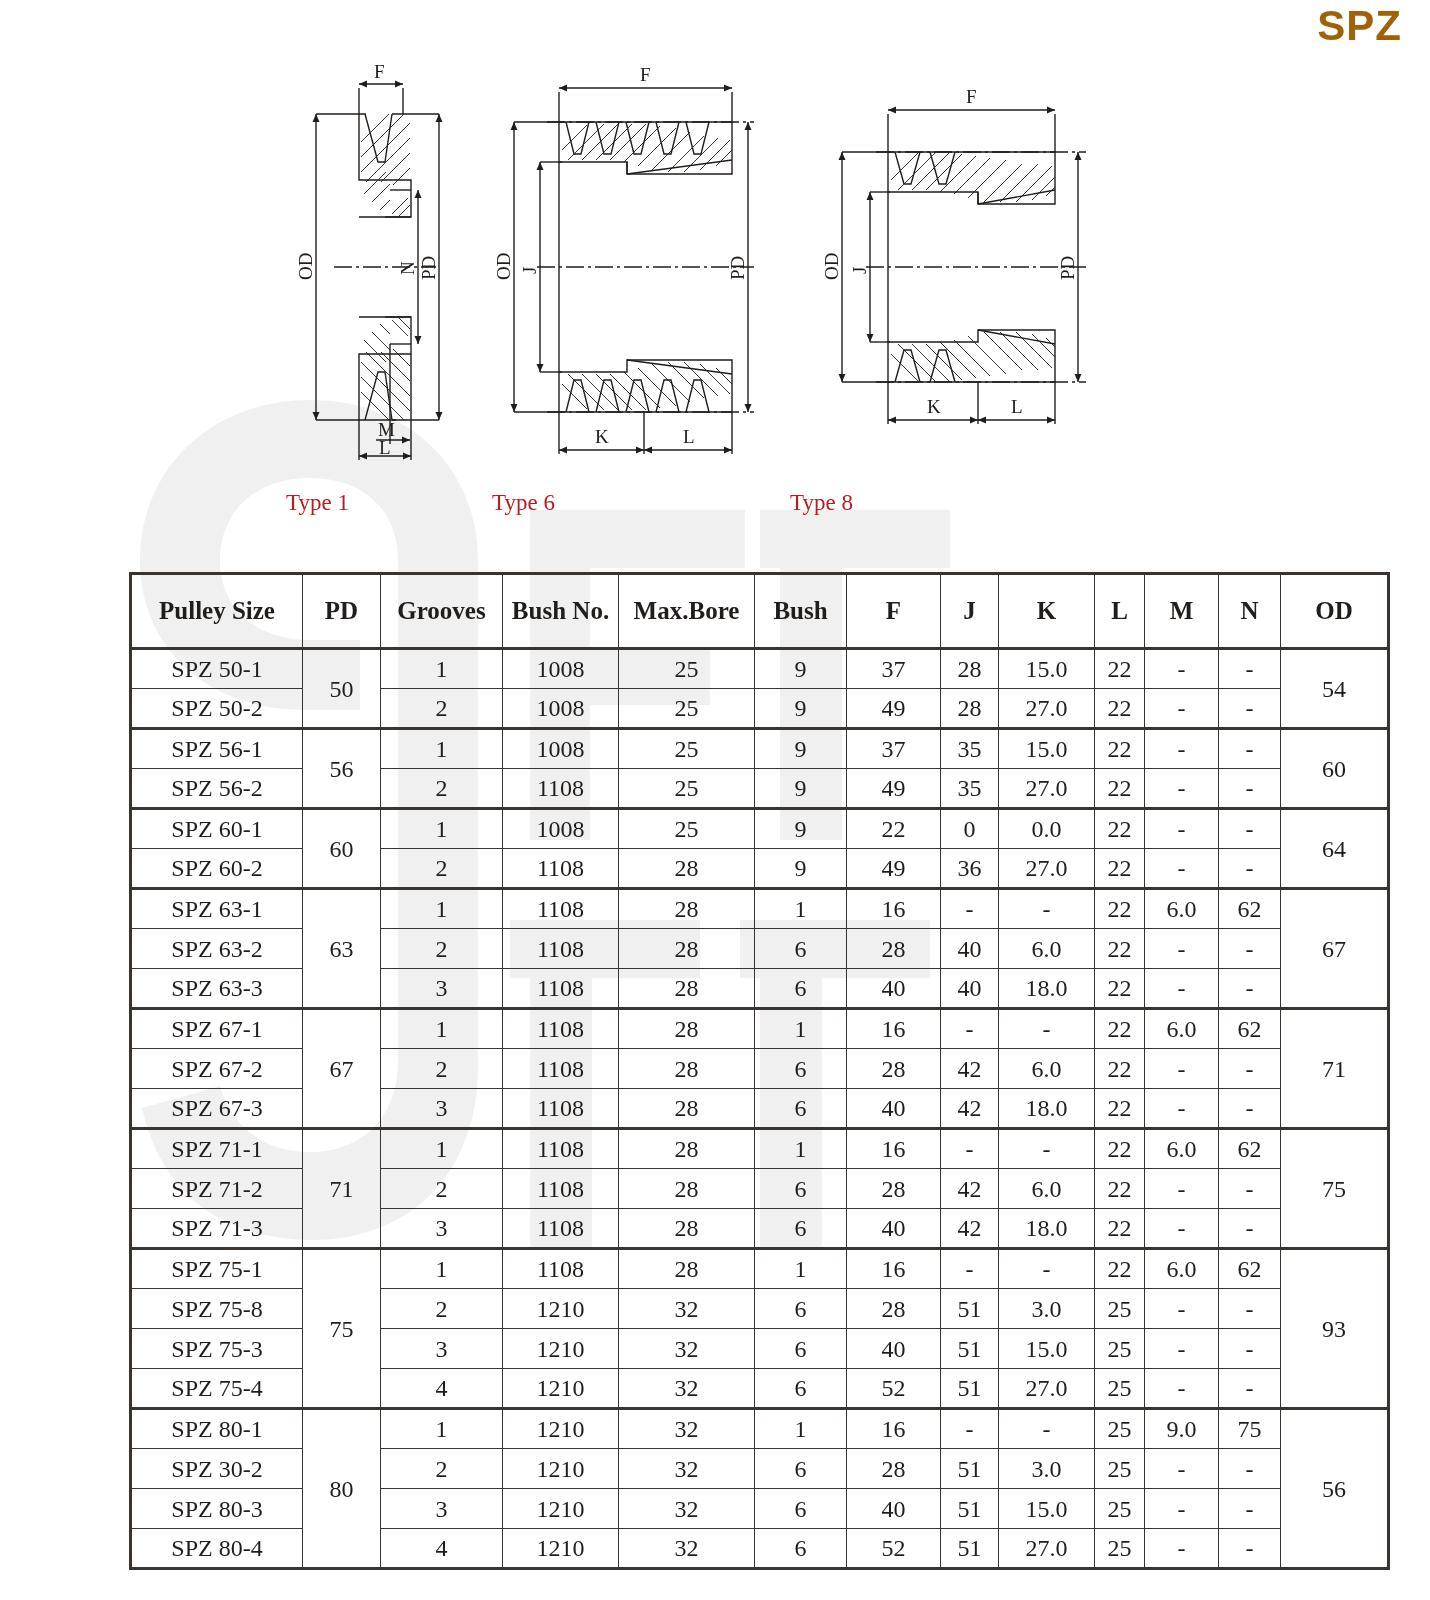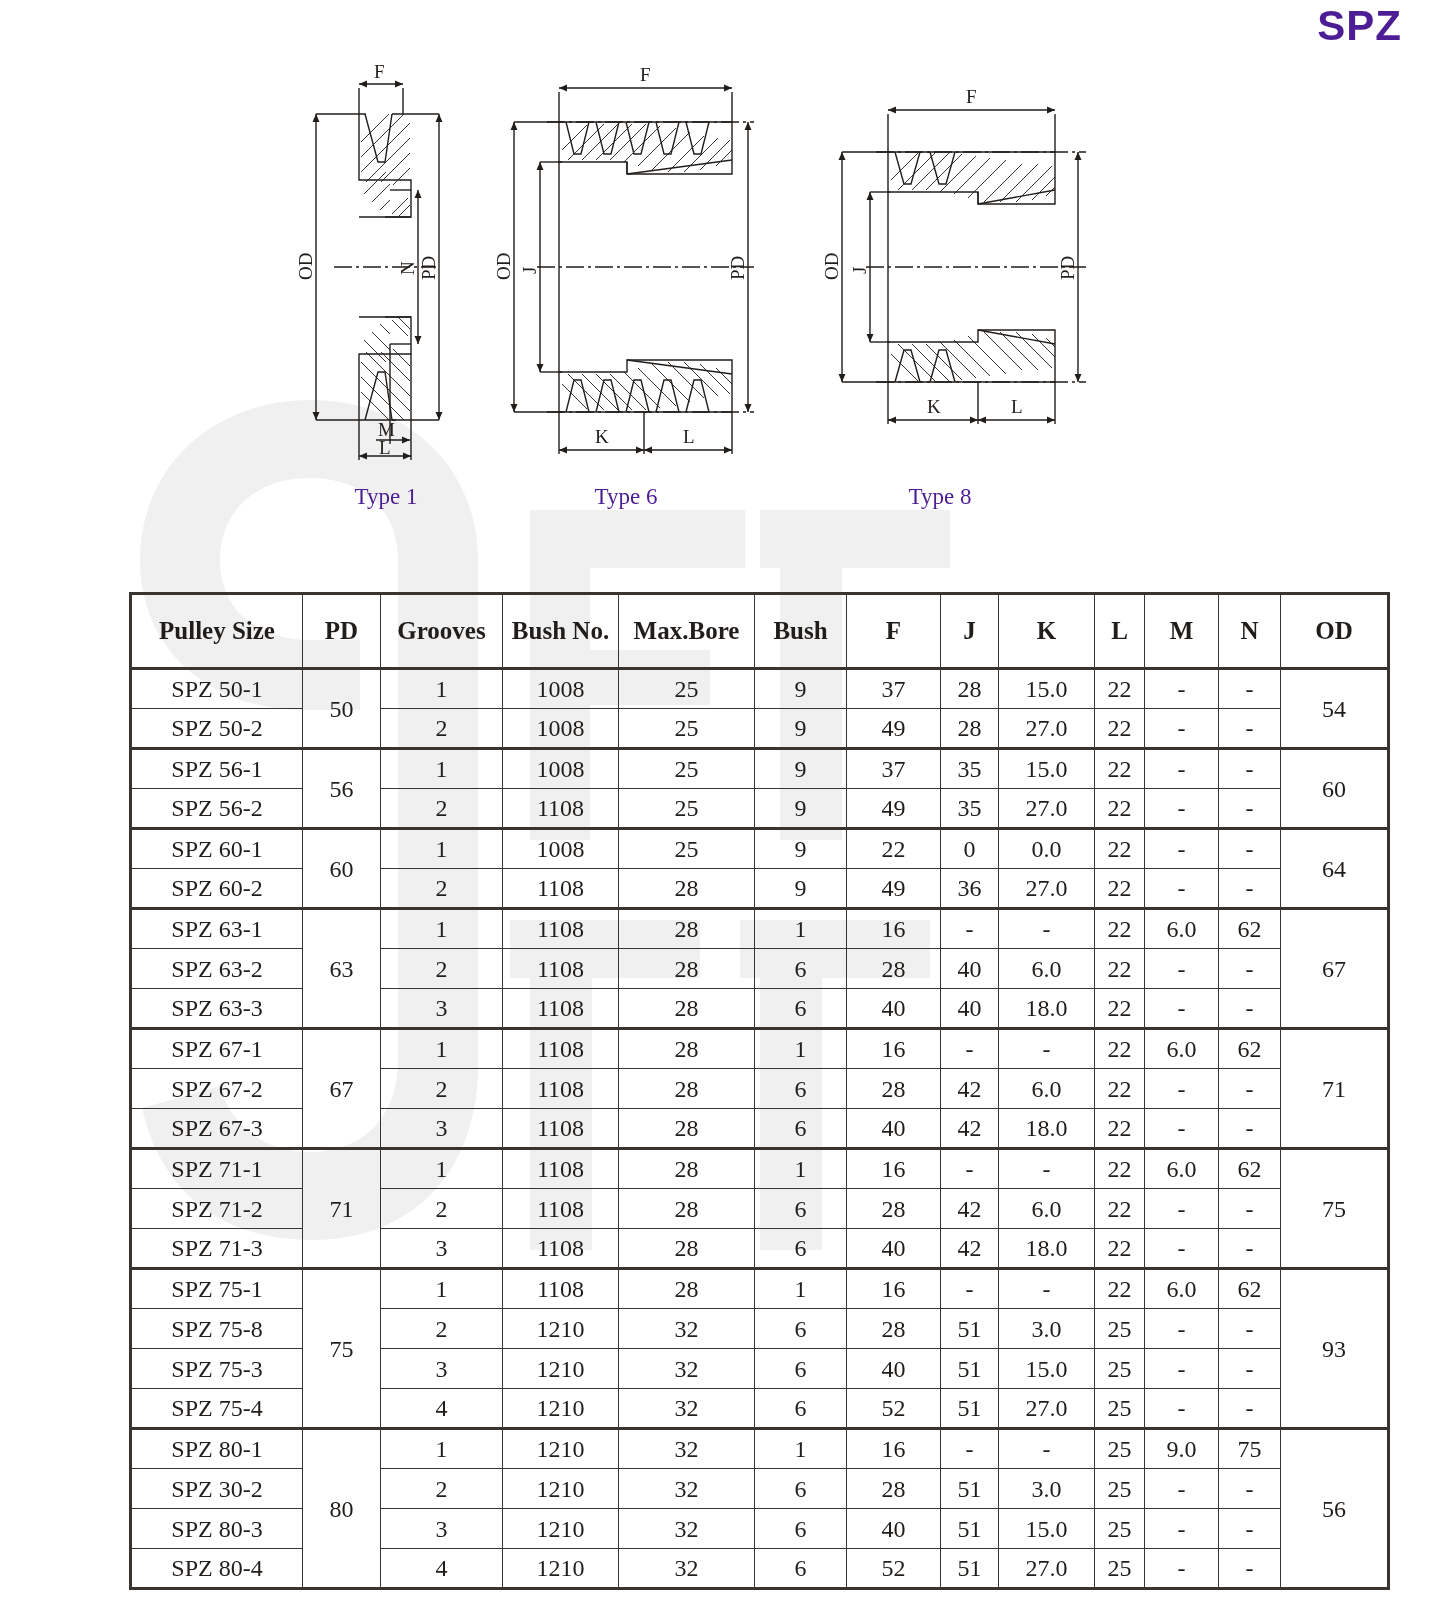--- a/index.html
+++ b/index.html
@@ -35,47 +35,46 @@
 
   
   #title {
     position: absolute;
     right: 28px;
     top: 2px;
     font-family: "Liberation Sans", "DejaVu Sans", sans-serif;
     font-weight: bold;
     font-size: 42px;
     letter-spacing: 1px;
-    color: #4c1d95;
+    color: #a16207;
     z-index: 5;
   }
 
   
   .figure {
     position: absolute;
     top: 62px;
     z-index: 4;
   }
   .figure svg { display: block; overflow: visible; }
   .fig-caption {
-    text-align: center;
     font-size: 23px;
-    color: #4c1d95;
-    margin-top: 12px;
+    color: #b91c1c;
+    margin-top: 18px;
     font-family: "Liberation Serif", serif;
   }
   #fig1 { left: 286px; width: 200px; }
   #fig6 { left: 492px; width: 268px; }
   #fig9 { left: 790px; width: 300px; }
 
   
   #spec-table-wrap {
     position: absolute;
     left: 85px;
-    top: 592px;
+    top: 572px;
     width: 1258px;
     z-index: 3;
     padding-left: 44px;
   }
   table.spec {
     border-collapse: collapse;
     width: 100%;
     table-layout: fixed;
     background: transparent;
   }

